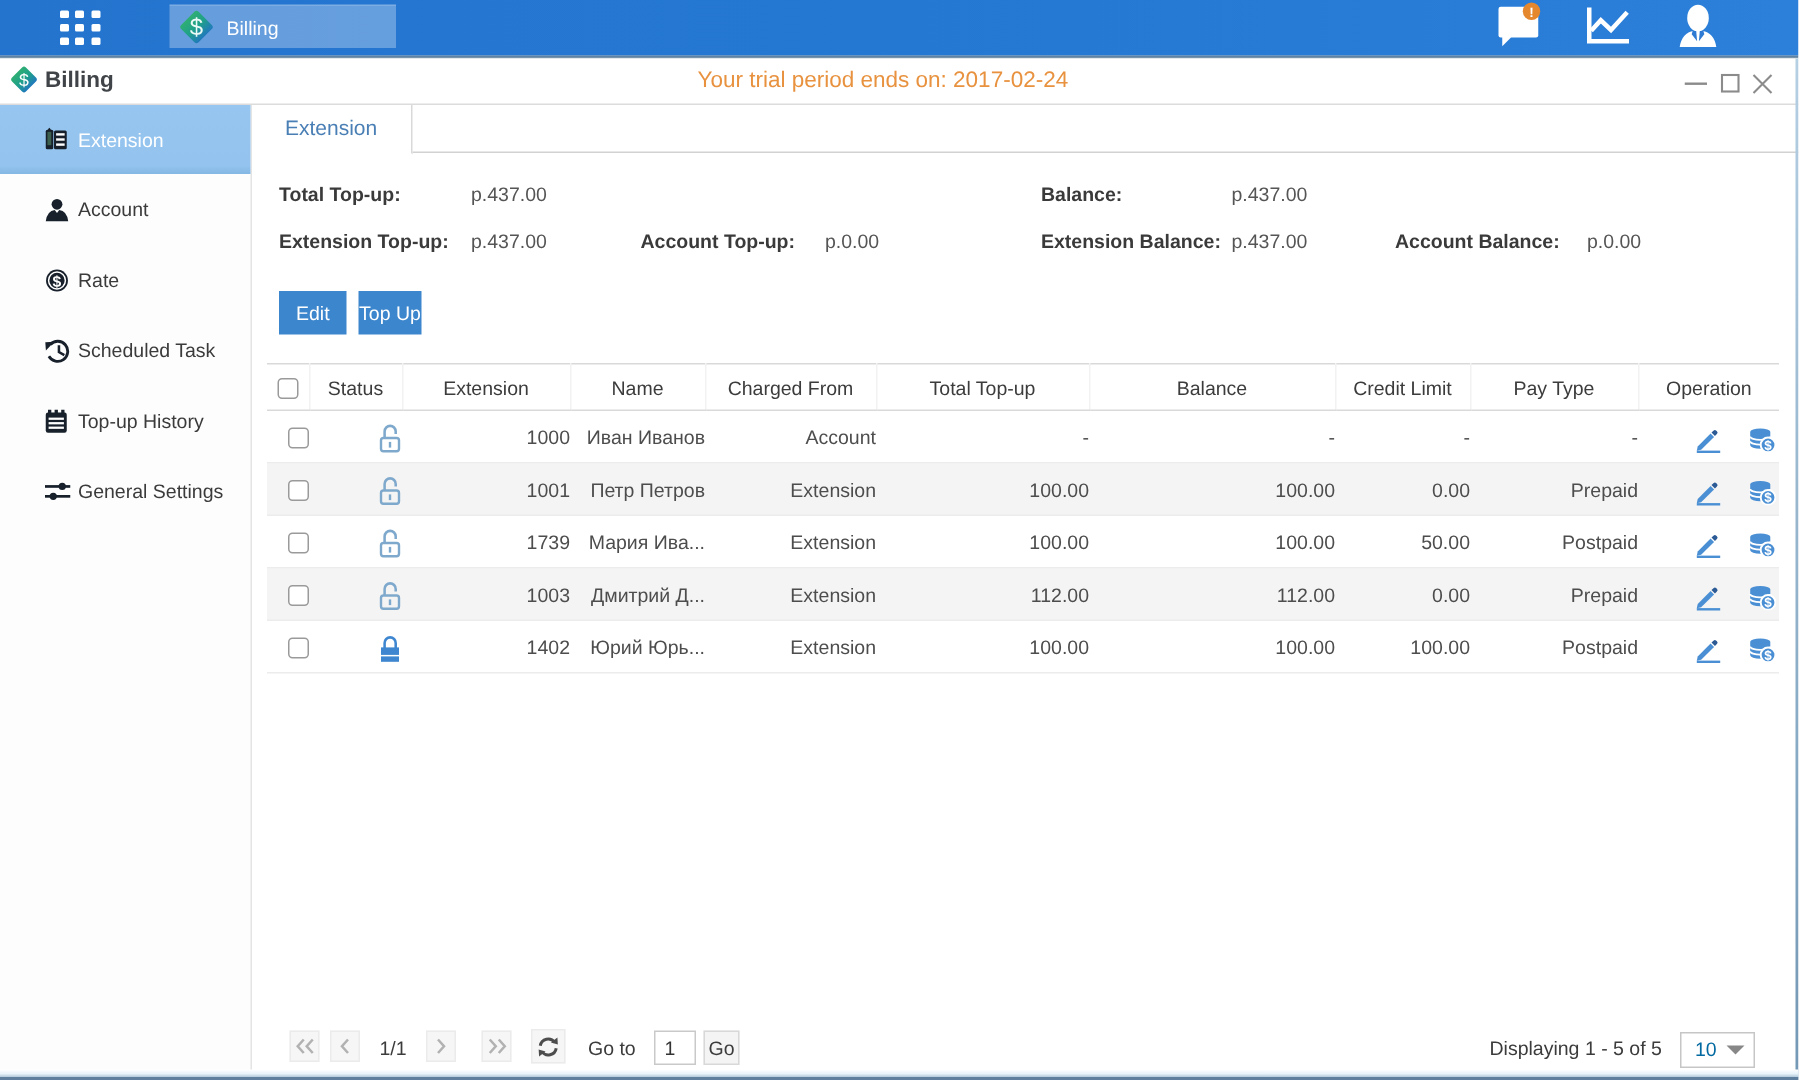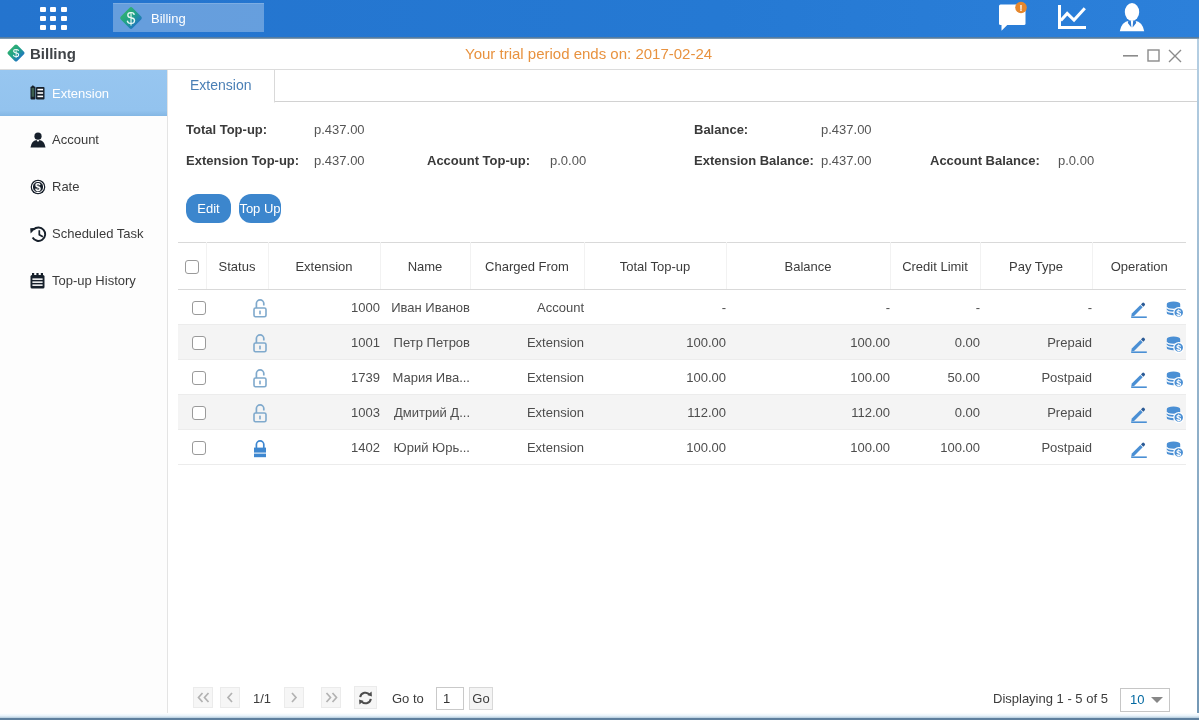--- a/index.html
+++ b/index.html
@@ -39,25 +39,25 @@
 .tabstrip { position:absolute; left:-1px; top:0; width:1031px; height:32px; border-bottom:1px solid #d2d2d2; }
 .tab-active { position:absolute; left:0; top:0; width:106px; height:32px; background:#fff;
   border-right:1px solid #d9d9d9; border-bottom:1px solid #fff; box-sizing:content-box;
   color:#4a7fb5; font-size:14px; line-height:31px; text-indent:22px; }
 
 .stats { position:absolute; left:0; top:0; font-size:13px; color:#555; }
 .stats b { color:#3a3a3a; }
 .sp { position:absolute; white-space:nowrap; }
 
 .btn { position:absolute; background:#3c86cd; color:#fff; font-size:13px; text-align:center;
-  border-radius:12px; line-height:29px; height:29px; }
+  border-radius:0; line-height:29px; height:29px; }
 
 
 table.grid { position:absolute; left:9px; top:172px; width:1008px; border-collapse:collapse; table-layout:fixed; font-size:13px; color:#4d4d4d; }
-table.grid th { font-weight:normal; color:#3c3c3c; height:47px; border-top:1px solid #d9d9d9; border-bottom:1px solid #d9d9d9; border-right:1px solid #f2f2f2; text-align:center; }
+table.grid th { font-weight:normal; color:#3c3c3c; height:31px; border-top:1px solid #d9d9d9; border-bottom:1px solid #d9d9d9; border-right:1px solid #f2f2f2; text-align:center; }
 table.grid th:last-child { border-right:none; }
 table.grid td { height:35px; text-align:right; border-bottom:1px solid #ececec; }
 table.grid tr.alt td { background:#f4f4f4; }
 .cb { display:inline-block; width:14px; height:14px; border:1px solid #9a9a9a; border-radius:3px; background:#fff; vertical-align:middle; }
 
 
 .pager { position:absolute; left:0; top:0; width:1199px; }
 .pgbtn { position:absolute; width:20px; height:21px; background:#f6f6f6; border:1px solid #ebebeb; color:#a8a8a8; text-align:center; line-height:19px; font-size:13px; }
 .pgtext { position:absolute; font-size:13px; color:#3c3c3c; }
 .goin { position:absolute; width:28px; height:23px; border:1px solid #c9c9c9; font-size:13px; padding-left:6px; line-height:21px; color:#333; background:#fff; }
@@ -174,20 +174,29 @@
     <svg width="15" height="16" viewBox="0 0 15 16">
       <rect x="0.5" y="2" width="14" height="13.5" rx="1.5" fill="#17202b"></rect>
       <rect x="2" y="0" width="2.2" height="3.5" fill="#17202b"></rect>
       <rect x="6.4" y="0" width="2.2" height="3.5" fill="#17202b"></rect>
       <rect x="10.8" y="0" width="2.2" height="3.5" fill="#17202b"></rect>
       <rect x="2.4" y="5.4" width="10.2" height="1.5" fill="#fff"></rect>
       <rect x="2.4" y="8.4" width="10.2" height="1.5" fill="#fff"></rect>
       <rect x="2.4" y="11.4" width="10.2" height="1.5" fill="#fff"></rect>
     </svg>
     <span class="lbl">Top-up History</span>
+  </div>
+  <div class="sb-item">
+    <svg width="17" height="16" viewBox="0 0 17 16">
+      <rect x="0" y="3.4" width="17" height="1.8" fill="#17202b"></rect>
+      <rect x="0" y="10" width="17" height="1.8" fill="#17202b"></rect>
+      <circle cx="11.5" cy="4.3" r="2.4" fill="#17202b"></circle>
+      <circle cx="5.5" cy="10.9" r="2.4" fill="#17202b"></circle>
+    </svg>
+    <span class="lbl">General Settings</span>
   </div>
 </div>
 
 <div class="content">
   <div class="tabstrip">
       <div class="tab-active">Extension</div>
     </div>
 
   <div class="stats">
     <span class="sp" style="left:17px;top:52px"><b>Total Top-up:</b></span>

